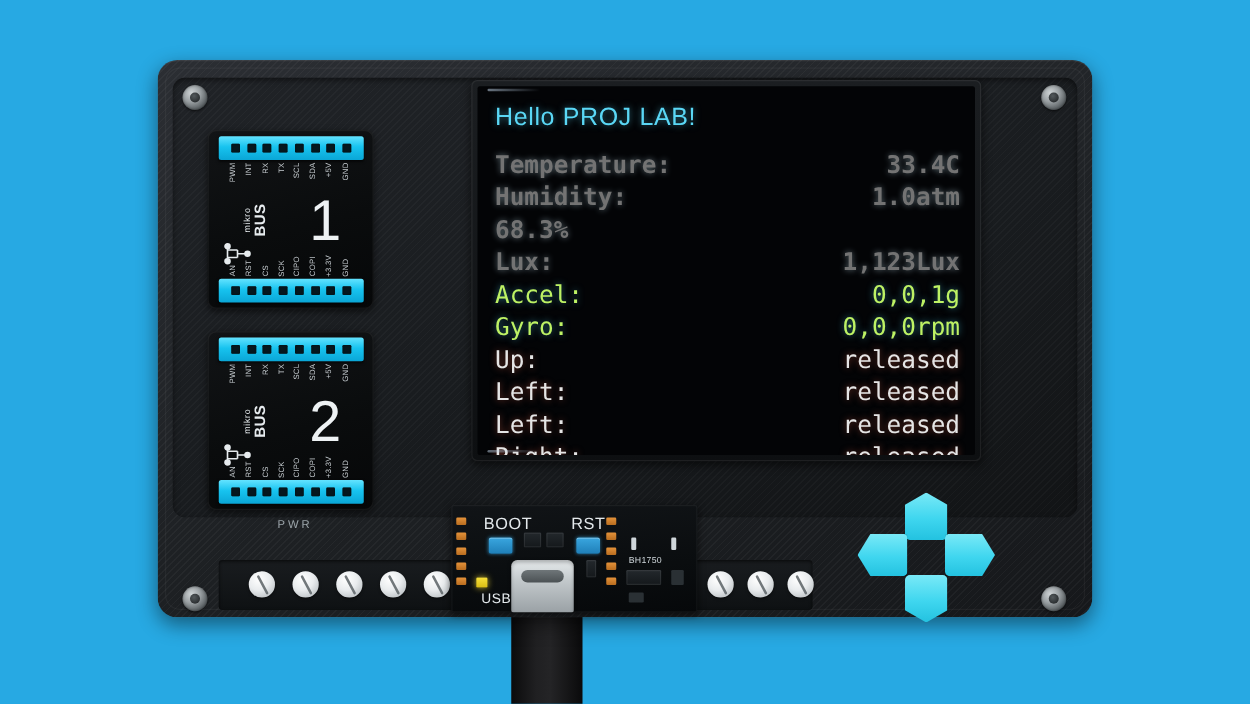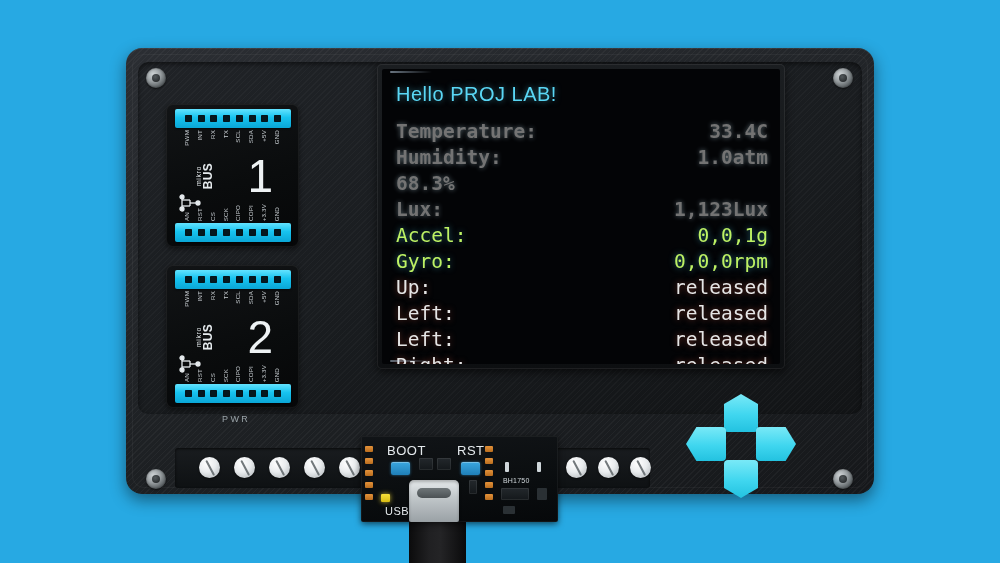--- a/index.html
+++ b/index.html
@@ -261,21 +261,20 @@
   .pcb {
     position: absolute;
     left: 361px;
     top: 404px;
     width: 197px;
     height: 86px;
     border-radius: 2px;
     background: linear-gradient(175deg,#111417 0%,#0a0d0f 60%,#06080a 100%);
     box-shadow: 0 2px 6px rgba(0,0,0,0.6), inset 0 0 0 1px rgba(255,255,255,0.05);
     overflow: hidden;
-    margin-top: 32px;
   }
   .pcb-txt {
     position: absolute;
     font-family: "Liberation Sans", sans-serif;
     color: #e4e9ec;
     line-height: 1;
   }
   .t-boot { left: 26px; top: 8px; font-size: 13px; letter-spacing: 0.5px; }
   .t-rst  { left: 96px; top: 8px; font-size: 13px; letter-spacing: 0.5px; }
   .t-usb  { left: 24px; top: 70px; font-size: 11px; letter-spacing: 0.5px; }

